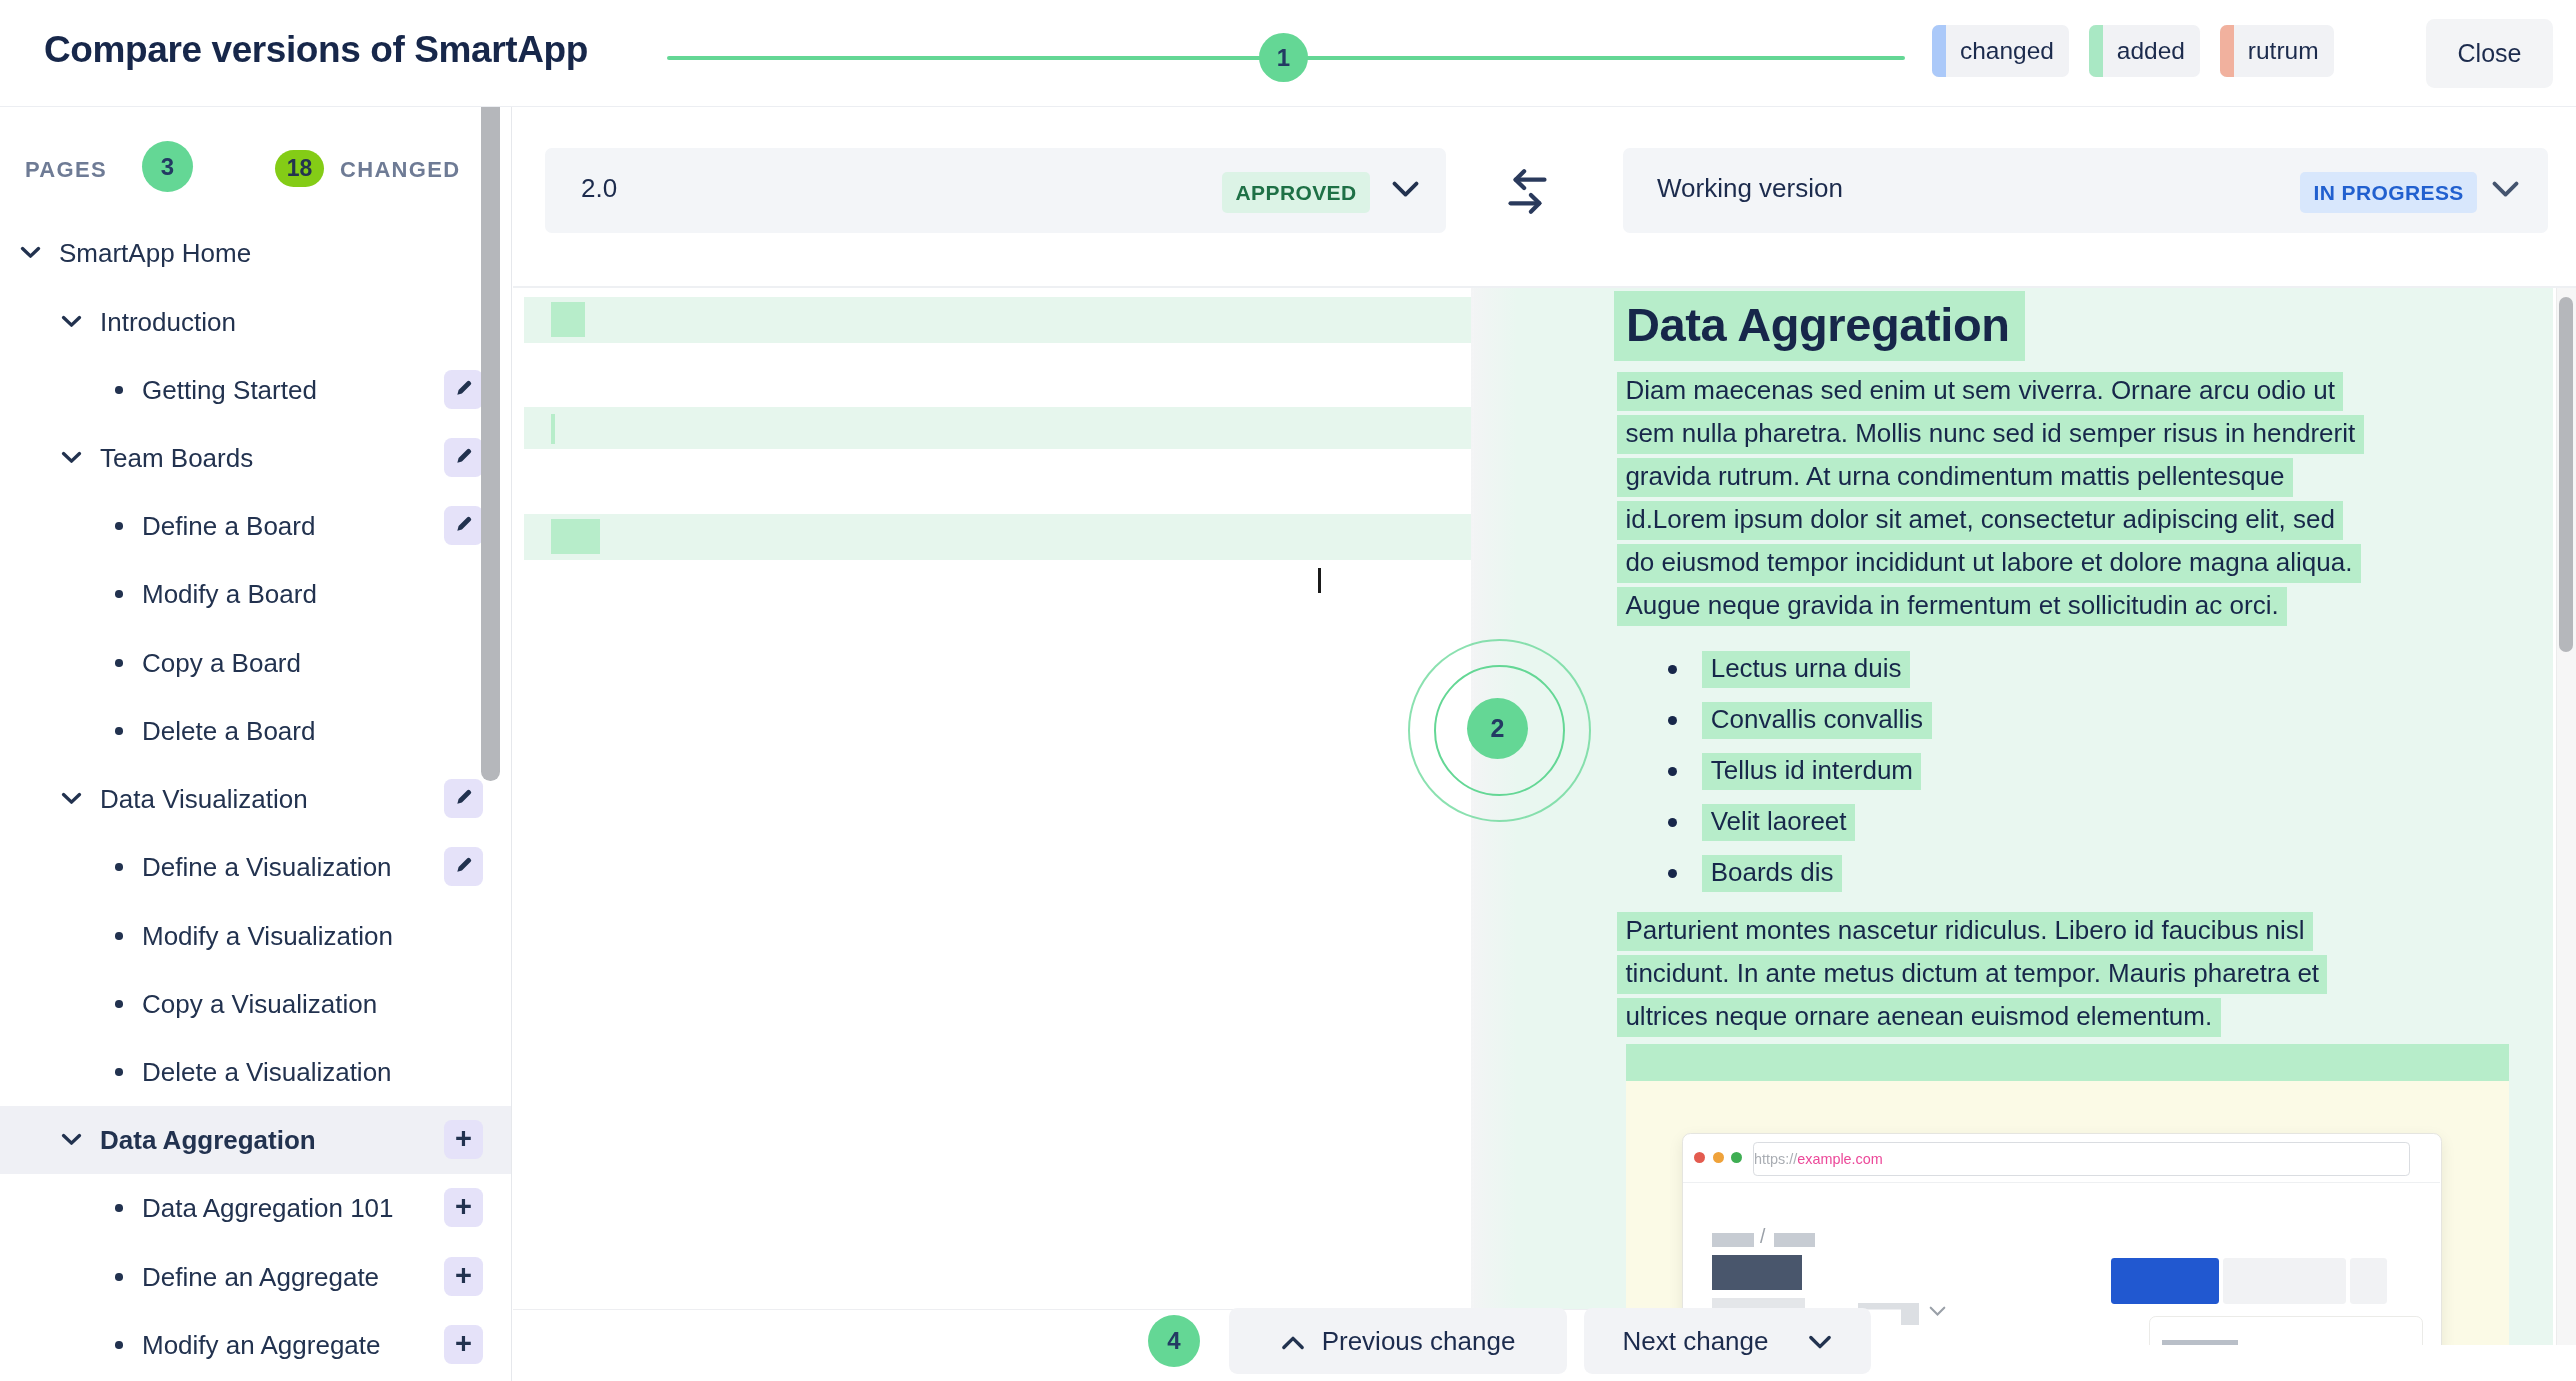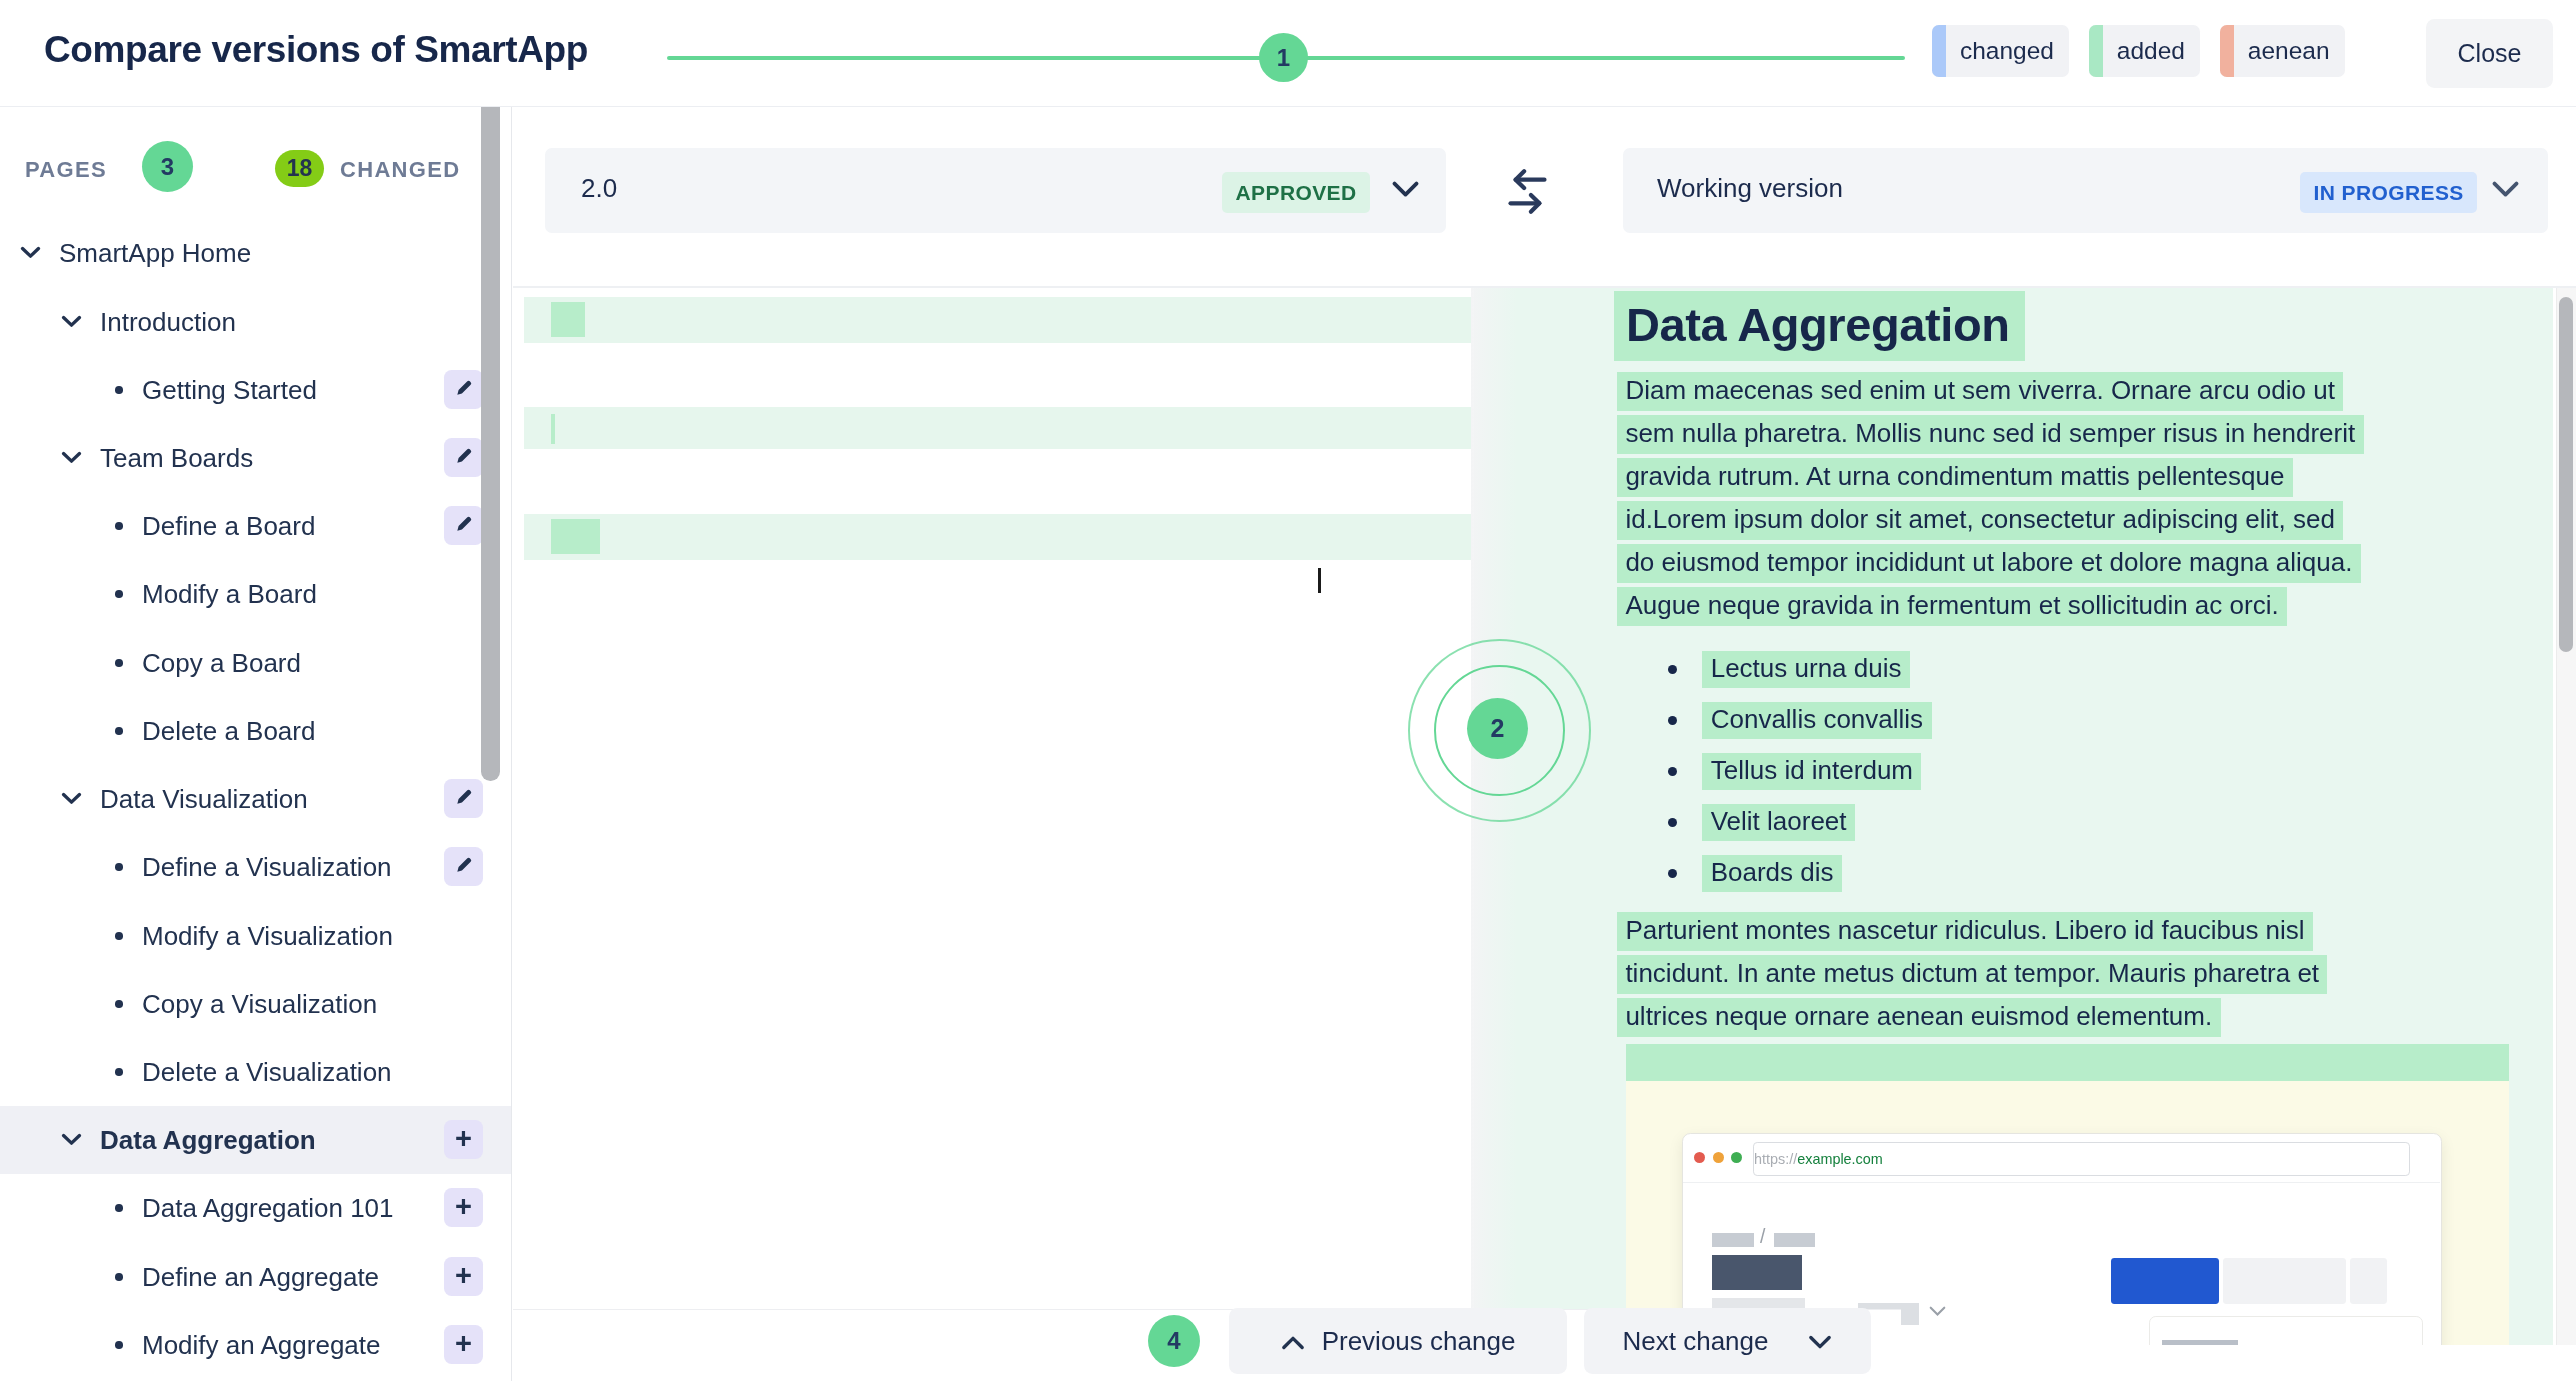--- a/index.html
+++ b/index.html
@@ -116,21 +116,21 @@
   #browser-topbar{position:absolute;left:1683px;top:1134px;width:757px;height:48px;
     border-bottom:1.7px solid #eef0f2;z-index:5;}
   .bdot{position:absolute;top:1152px;width:11px;height:11px;border-radius:50%;z-index:6;}
   #bdot-red{left:1694px;background:#e35b4f;}
   #bdot-yellow{left:1713px;background:#efa23a;}
   #bdot-green{left:1731px;background:#3fae53;}
   #url-bar{position:absolute;left:1753px;top:1142px;width:657px;height:34px;background:#fff;
     border:1.7px solid #dadde1;border-radius:4.2px;display:flex;align-items:center;
     font-size:14.4px;z-index:6;box-sizing:border-box;}
   #url-scheme{color:#a9adb3;}
-  #url-host{color:#15803d;}
+  #url-host{color:#ec4899;}
   .mock-bar{position:absolute;background:#c7ccd3;z-index:6;}
   #mock-bc1{left:1712px;top:1233px;width:42px;height:13.5px;}
   #mock-bc2{left:1774px;top:1233px;width:41px;height:13.5px;}
   #mock-bc-sep{position:absolute;left:1760px;top:1225px;font-size:19.4px;color:#9aa0a8;z-index:6;}
   #mock-heading{position:absolute;left:1712px;top:1255px;width:90px;height:35px;background:#49566c;z-index:6;}
   #mock-primary-btn{position:absolute;left:2111px;top:1258px;width:108px;height:46px;
     background:var(--blue-button,#2158d0);border-radius:3.4px;z-index:6;}
   #mock-secondary-btn{position:absolute;left:2223px;top:1258px;width:123px;height:46px;
     background:#f1f2f4;border-radius:3.4px;z-index:6;}
   #mock-tertiary-btn{position:absolute;left:2350px;top:1258px;width:37px;height:46px;
@@ -173,21 +173,21 @@
         <div class="legend-pill">
           <span class="legend-stripe" style="background: rgb(171, 201, 249);"></span>
           <span>changed</span>
         </div>
         <div class="legend-pill">
           <span class="legend-stripe" style="background: rgb(169, 232, 196);"></span>
           <span>added</span>
         </div>
         <div class="legend-pill">
           <span class="legend-stripe" style="background: rgb(241, 177, 158);"></span>
-          <span>aenean</span>
+          <span>rutrum</span>
         </div>
       </div>
     <button id="close-btn">Close</button>
   </div>
 
   <div id="sidebar">
     <div id="pages-label" class="side-label">PAGES</div>
     <div id="pages-count" class="step-circle">3</div>
     <div id="changed-count">18</div>
     <div id="changed-label" class="side-label">CHANGED</div>

